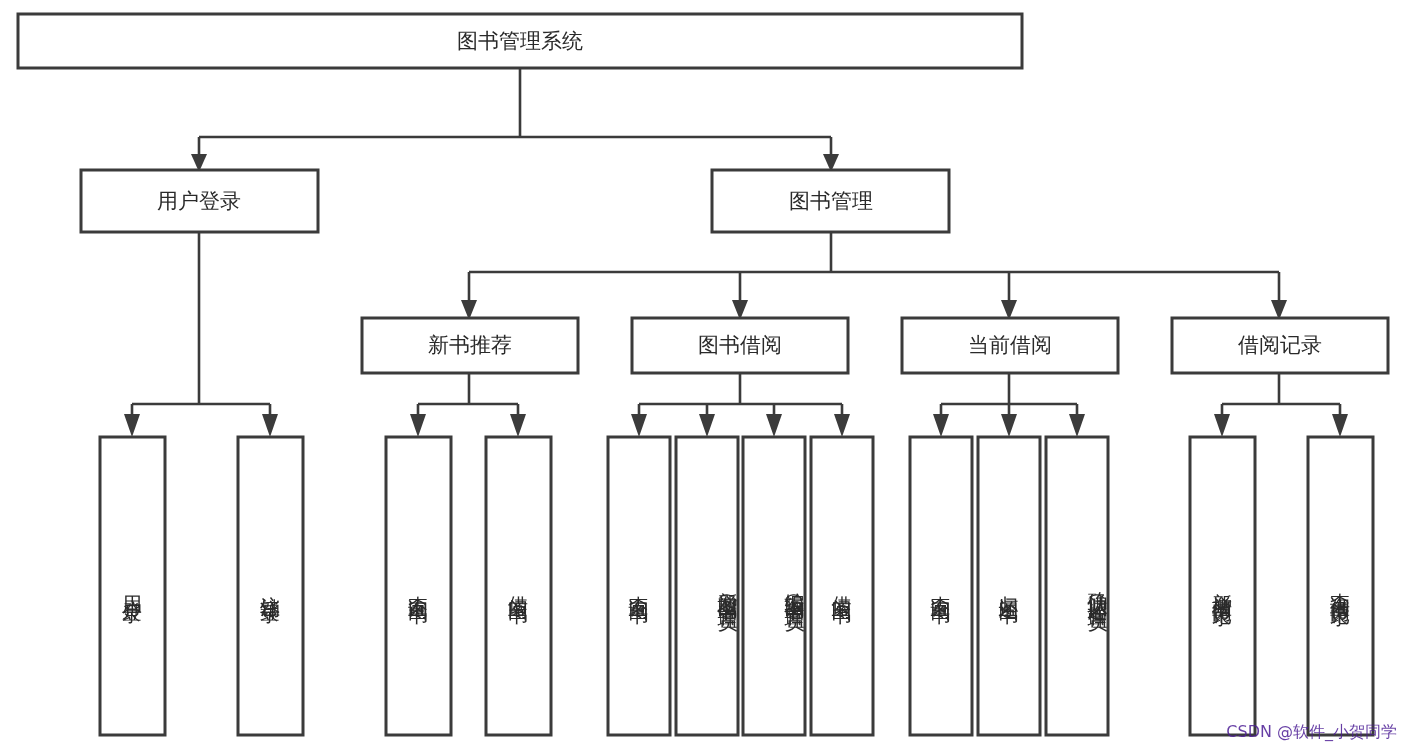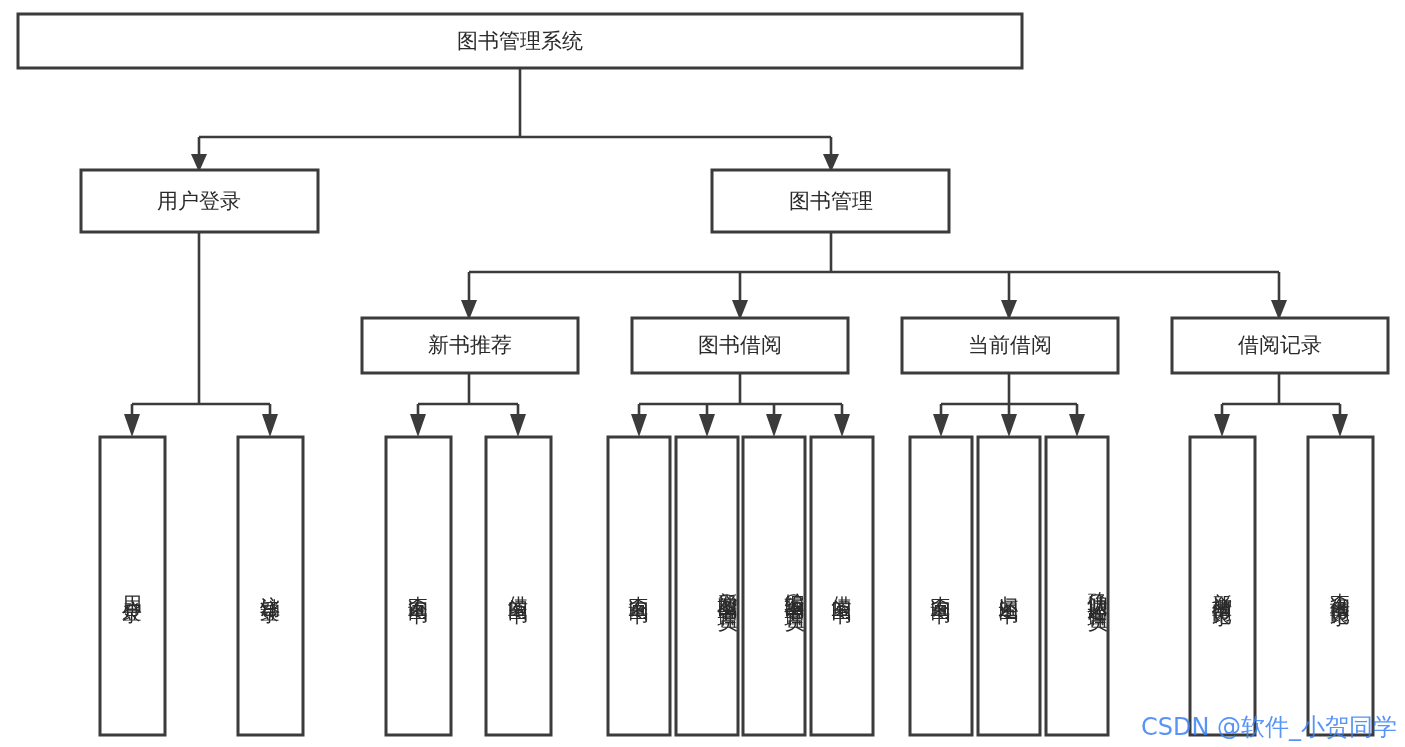--- a/index.html
+++ b/index.html
@@ -64,22 +64,22 @@
     justify-content: center;
     white-space: nowrap;
     pointer-events: none;
     user-select: none;
   }
   .watermark {
     position: absolute;
     right: 8px;
     bottom: 4px;
     font-family: "DejaVu Sans", "Liberation Sans", sans-serif;
-    font-size: 24px;
-    color: #3b82f6;
+    font-size: 16px;
+    color: #4c1d95;
     opacity: 0.85;
     white-space: nowrap;
     user-select: none;
   }
 </style>
 </head>
 <body>
 
 <div id="diagram-root">
 

